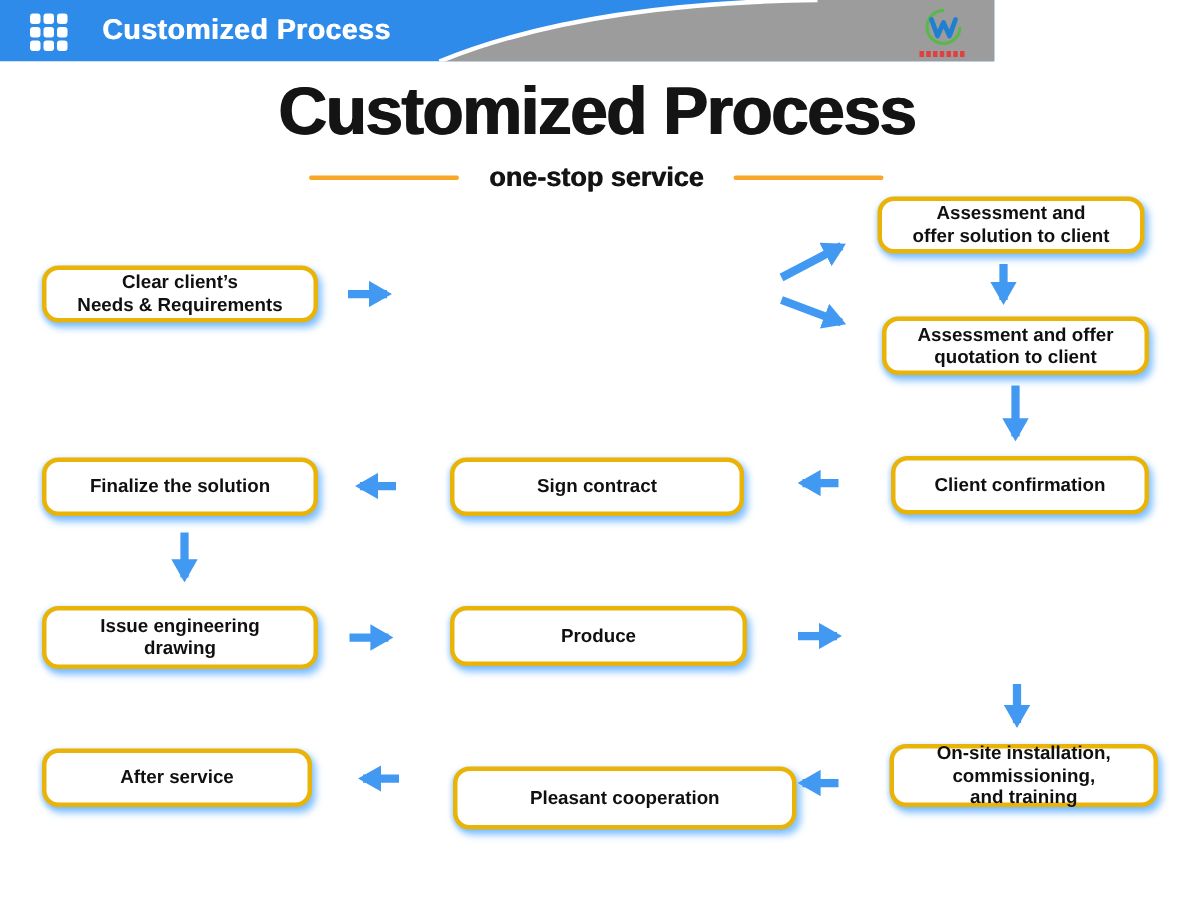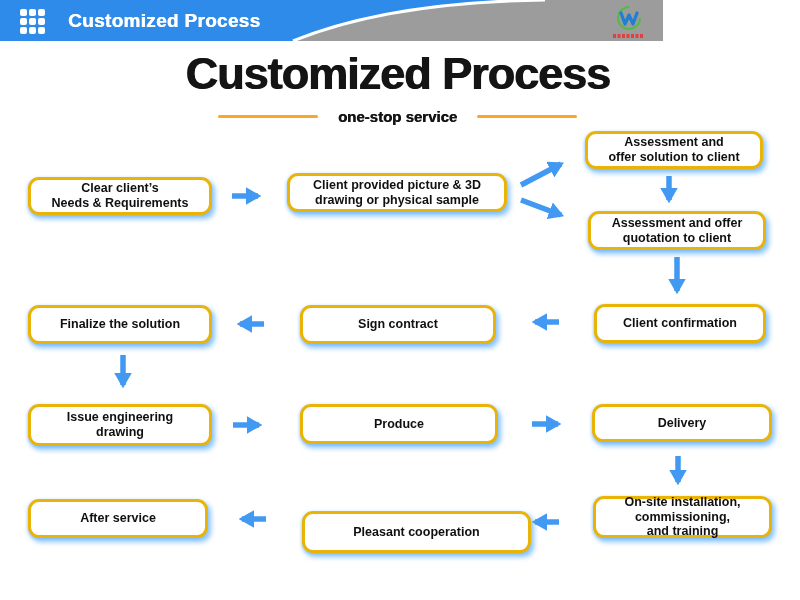--- a/index.html
+++ b/index.html
@@ -25,21 +25,21 @@
   .main-title{
     position:absolute;left:0;top:48px;width:795px;text-align:center;
     font-size:45px;font-weight:bold;color:#141414;letter-spacing:-1px;
     text-shadow:1px 0 0 #141414;
   }
   .subtitle-row{
     position:absolute;left:0;top:108px;width:795px;
     display:flex;align-items:center;justify-content:center;gap:20px;
   }
   .subtitle-text{
-    font-size:15px;font-weight:bold;color:#141414;text-shadow:.5px 0 0 #141414;
+    font-size:18px;font-weight:bold;color:#141414;text-shadow:.5px 0 0 #141414;
   }
   .oline{width:100px;height:3px;background:#F9A728;border-radius:2px;}
   
   .node{
     position:absolute;box-sizing:border-box;background:#ffffff;
     border:3px solid #eab308;border-radius:11px;
     box-shadow:2.5px 3.5px 5px rgba(77,166,255,.65),-1px 1px 3px rgba(77,166,255,.35);
     display:flex;align-items:center;justify-content:center;text-align:center;
     font-size:12.5px;font-weight:bold;color:#101010;line-height:1.18;
     white-space:pre-line;padding:2px 4px;
@@ -112,32 +112,29 @@
       <line x1="233" y1="425" x2="259" y2="425" marker-end="url(#ah)"></line>
       <line x1="532" y1="424" x2="558" y2="424" marker-end="url(#ah)"></line>
       <line x1="678" y1="456" x2="678" y2="482" marker-end="url(#ah)"></line>
       <line x1="559" y1="522" x2="535" y2="522" marker-end="url(#ah)"></line>
       <line x1="266" y1="519" x2="242" y2="519" marker-end="url(#ah)"></line>
     </g>
   </svg>
 
   <div class="node" style="left:28px;top:177px;width:184px;height:38px">Clear client’s
 Needs &amp; Requirements</div>
-  <div class="node" style="left:287px;top:173px;width:220px;height:39px">Client provided picture &amp; 3D
-drawing or physical sample</div>
   <div class="node" style="left:585px;top:131px;width:178px;height:38px">Assessment and
 offer solution to client</div>
   <div class="node" style="left:588px;top:211px;width:178px;height:39px">Assessment and offer
 quotation to client</div>
   <div class="node" style="left:594px;top:304px;width:172px;height:39px">Client confirmation</div>
   <div class="node" style="left:300px;top:305px;width:196px;height:39px">Sign contract</div>
   <div class="node" style="left:28px;top:305px;width:184px;height:39px">Finalize the solution</div>
   <div class="node" style="left:28px;top:404px;width:184px;height:42px">Issue engineering
 drawing</div>
   <div class="node" style="left:300px;top:404px;width:198px;height:40px">Produce</div>
-  <div class="node" style="left:592px;top:404px;width:180px;height:38px">Delivery</div>
   <div class="node" style="left:593px;top:496px;width:179px;height:42px">On-site installation,
 commissioning,
 and training</div>
   <div class="node" style="left:302px;top:511px;width:229px;height:42px">Pleasant cooperation</div>
   <div class="node" style="left:28px;top:499px;width:180px;height:39px">After service</div>
 
 </div>
 
 </body></html>

